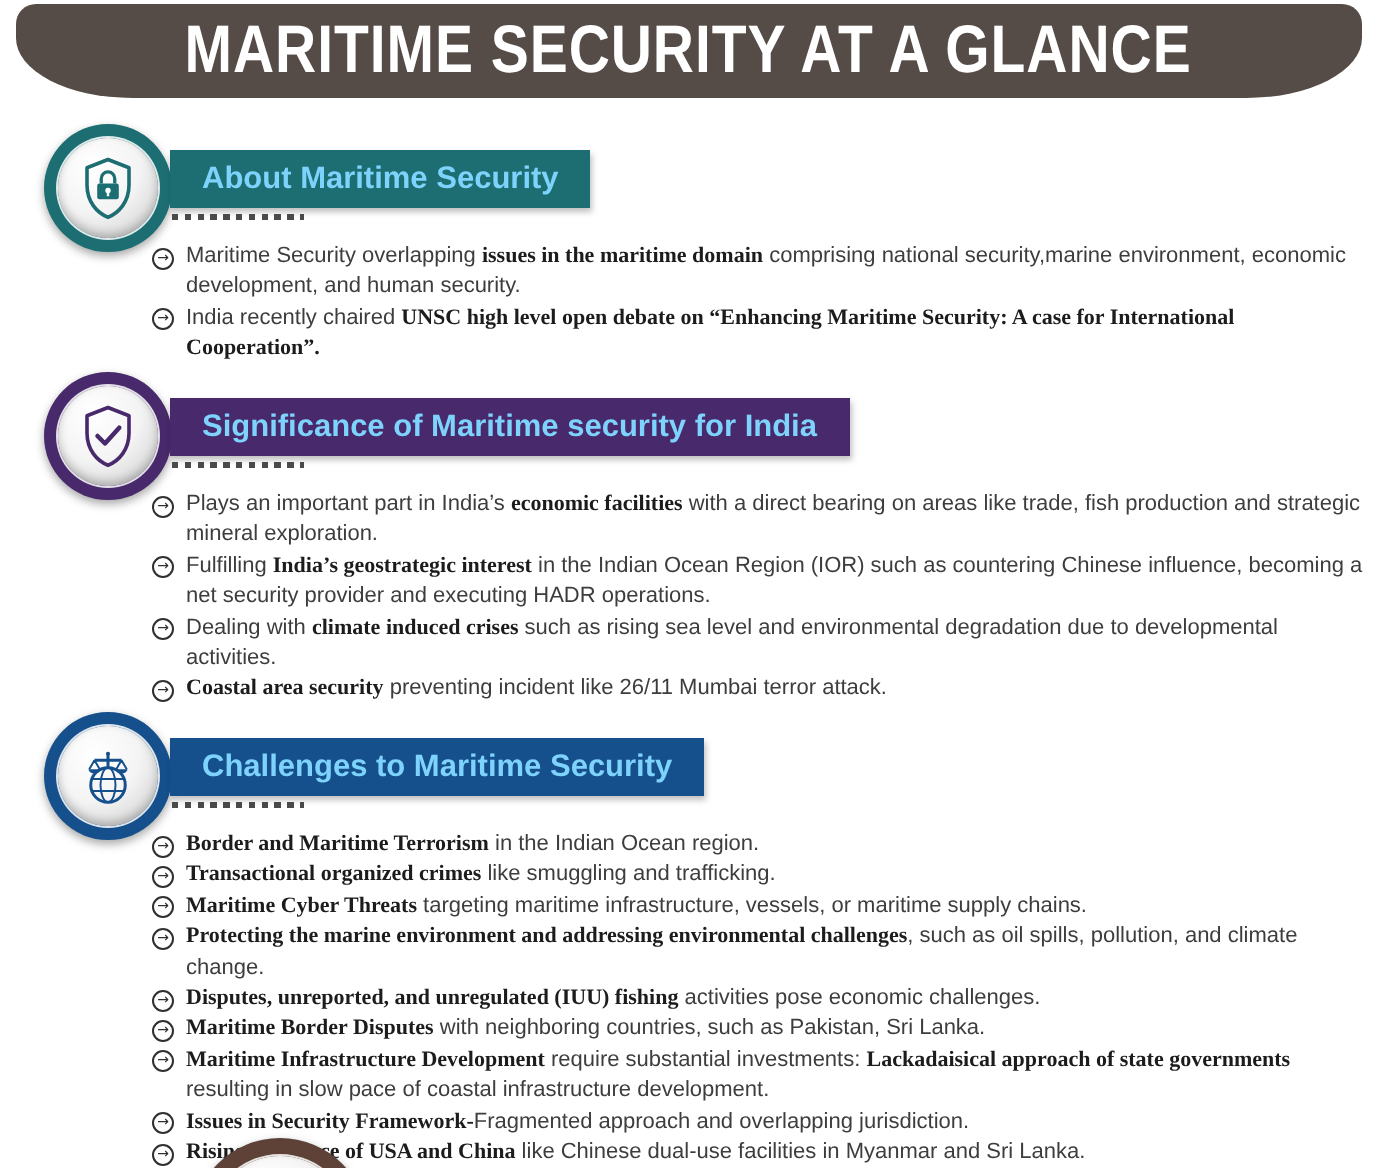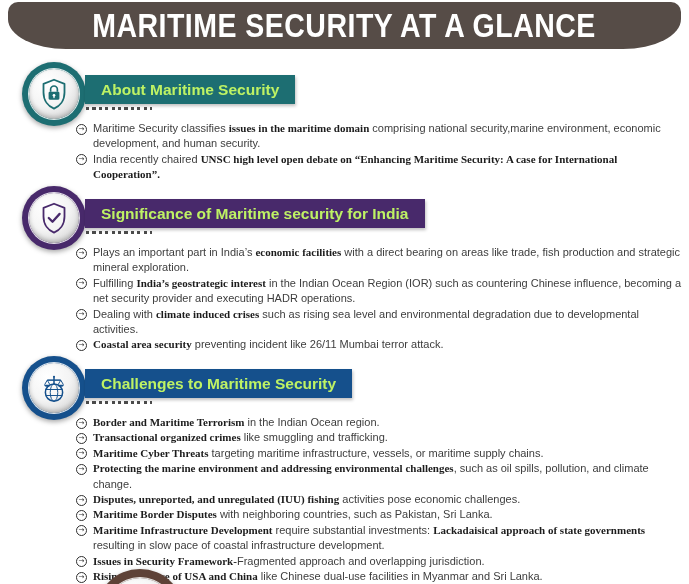--- a/index.html
+++ b/index.html
@@ -32,21 +32,21 @@
     background:radial-gradient(circle at 35% 28%, #ffffff 0%, #f4f4f4 48%, #c9c9c9 100%);
     box-shadow:inset 0 -2px 4px rgba(0,0,0,.22), 0 0 0 1px rgba(255,255,255,.85);
     display:flex;align-items:center;justify-content:center;
   }
   .badge-inner svg{width:36px;height:36px;display:block;}
   .bar{
     position:absolute;left:85px;top:13px;height:29px;padding:0 16px;
     display:inline-flex;align-items:center;
     box-shadow:1px 2px 3px rgba(0,0,0,.25);
   }
-  .bar h2{margin:0;color:#bef264;font-size:15.5px;font-weight:700;white-space:nowrap;}
+  .bar h2{margin:0;color:#7dd3fc;font-size:15.5px;font-weight:700;white-space:nowrap;}
   .dots{
     position:absolute;left:86px;top:45px;width:66px;height:3.2px;
     background:repeating-linear-gradient(90deg,#4a4a4a 0 3.2px,transparent 3.2px 6.4px);
   }
   .bullets{
     position:absolute;left:76px;top:59px;width:608px;
     margin:0;padding:0;list-style:none;
   }
   .bullets li{
     display:flex;align-items:flex-start;gap:6px;
@@ -89,21 +89,21 @@
             </svg>
           </div>
     </div>
     <div class="bar" style="background: rgb(29, 110, 114);">
       <h2>About Maritime Security</h2>
     </div>
     <div class="dots"></div>
     <ul class="bullets">
   <li>
     <span class="b-icon">→</span>
-    <span class="b-text"><span>Maritime Security classifies </span><b>issues in the maritime domain</b><span> comprising national security,marine environment, economic development, and human security.</span></span>
+    <span class="b-text"><span>Maritime Security overlapping </span><b>issues in the maritime domain</b><span> comprising national security,marine environment, economic development, and human security.</span></span>
   </li>
 
   <li>
     <span class="b-icon">→</span>
     <span class="b-text"><span>India recently chaired </span><b>UNSC high level open debate on “Enhancing Maritime Security: A case for International Cooperation”.</b></span>
   </li>
 </ul>
   </section>
 
   <section class="sec">

